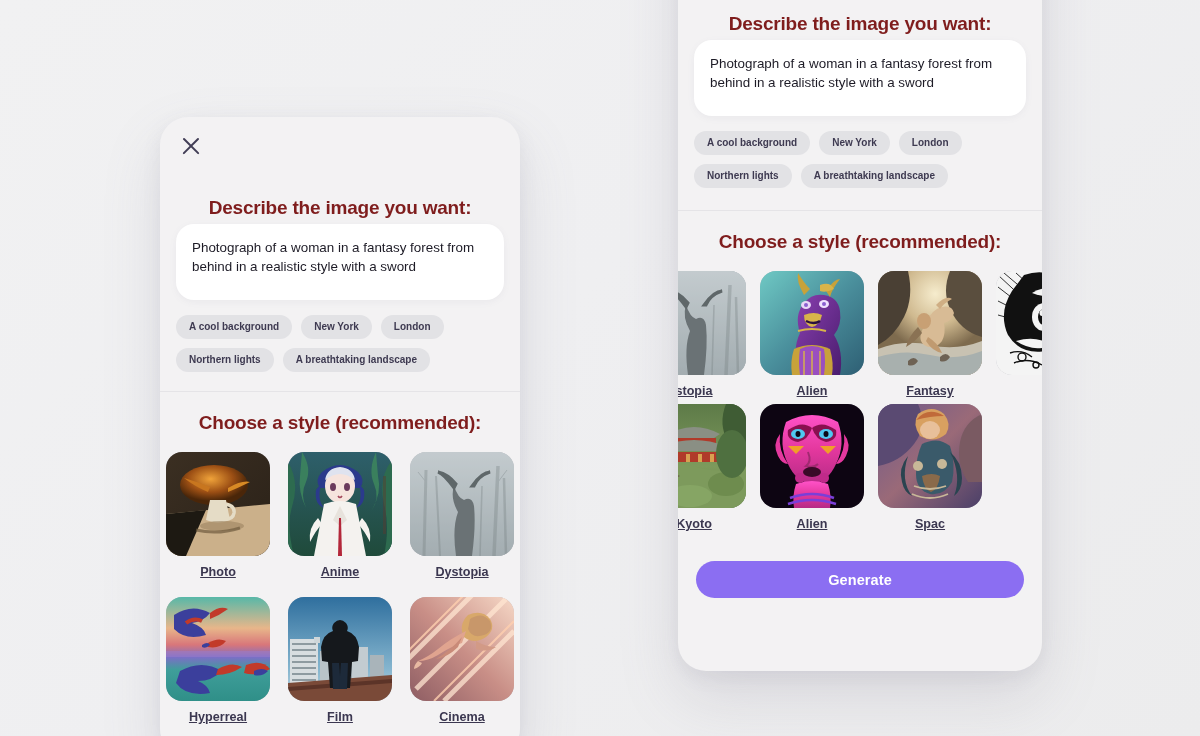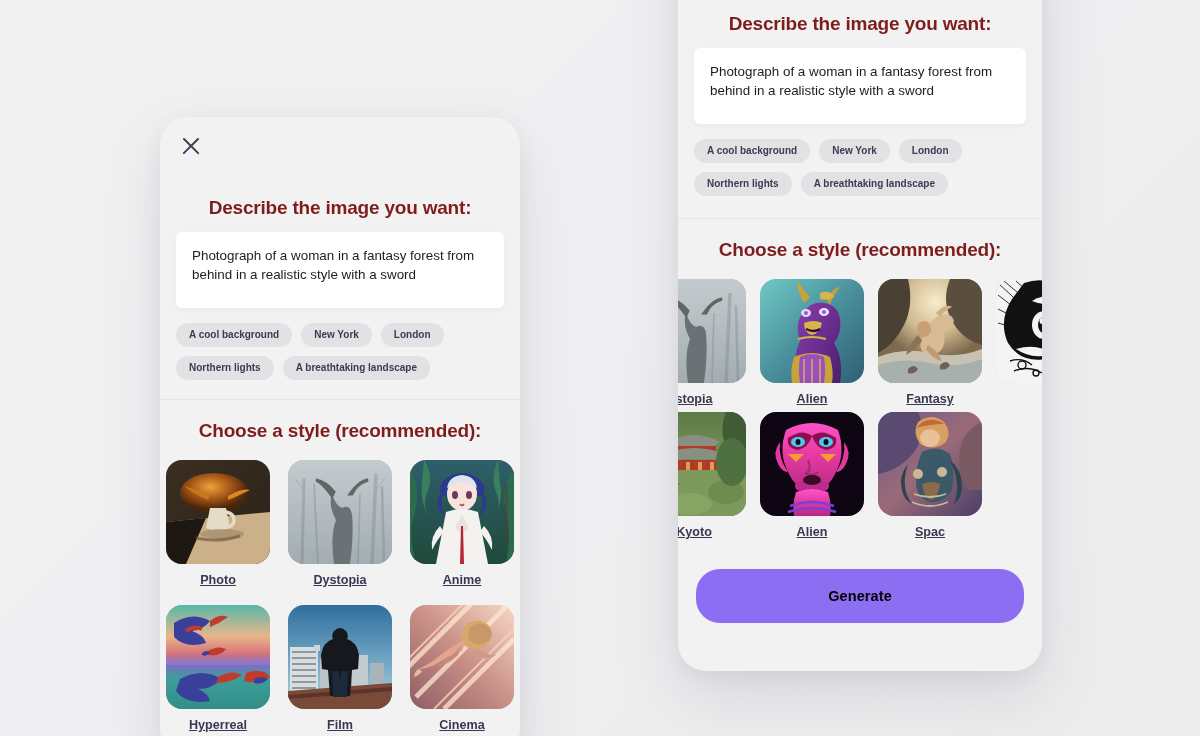--- a/index.html
+++ b/index.html
@@ -64,23 +64,23 @@
   .section-title {
     text-align: center;
     font-size: 19px; font-weight: 700;
     color: #7f1d1d;
     letter-spacing: -.2px;
   }
   .pl-title { margin-top: 20px; }
   .pr-title { margin-top: 0; }
 
   .prompt-box {
-    margin-top: 13px;
+    margin-top: 5px;
     background: #ffffff;
-    border-radius: 6px;
+    border-radius: 18px;
     min-height: 76px;
     padding: 15px 16px 14px 16px;
     box-shadow: 0 2px 7px rgba(120,118,140,.07);
     cursor: text;
   }
   .prompt-text {
     font-size: 13.4px;
     line-height: 1.39;
     color: #1d1b26;
     white-space: pre-line;
@@ -146,25 +146,25 @@
     font-weight: 600;
     color: #3b3750;
     white-space: nowrap;
     text-decoration: underline;
   }
 
   
   .generate-wrap { padding: 30px 18px 0 18px; }
   .generate-btn {
     width: 100%;
-    height: 54px;
+    height: 37px;
     border: none;
     border-radius: 24px;
     background: #8b6ef2;
-    color: #000000;
+    color: #ffffff;
     font-family: "Liberation Sans", sans-serif;
     font-size: 14.5px;
     font-weight: 700;
     letter-spacing: .1px;
     cursor: pointer;
   }
 </style>
 </head>
 <body>
 
@@ -219,47 +219,20 @@
               <ellipse cx="48" cy="33" rx="34" ry="20" fill="url(#phFl)"></ellipse>
               <path d="M42 40 q-14 -6 -24 -14 q14 4 26 9z" fill="#c8761f"></path>
               <path d="M62 36 q14 -8 22 -6 q-12 6 -22 10z" fill="#d88a25"></path>
               <path d="M44 48 h16 l4 20 q-12 5 -24 0z" fill="#e5dcc6"></path>
               <path d="M60 52 q9 2 8 9 q-1 6 -8 6" stroke="#e5dcc6" stroke-width="3.5" fill="none"></path>
               <ellipse cx="56" cy="74" rx="22" ry="5" fill="#9c8460" opacity=".6"></ellipse>
               <path d="M30 78 q22 5 44 -2" stroke="#6f5b3e" stroke-width="3" fill="none" opacity=".7"></path>
             </svg>
           </div>
           <div class="style-label">Photo</div>
-        </div>
-
-        <div class="style-cell">
-          <div class="thumb">
-            <svg viewBox="0 0 104 104">
-              <defs>
-                <linearGradient id="dyBg" x1="0" y1="0" x2="0" y2="1">
-                  <stop offset="0" stop-color="#c7cfd2"></stop>
-                    <stop offset="1" stop-color="#9aa5a9"></stop>
-                </linearGradient>
-              </defs>
-              <rect width="104" height="104" fill="url(#dyBg)"></rect>
-              <g opacity=".35" stroke="#5c6769" fill="none">
-                <path d="M14 104 L16 18" stroke-width="3"></path>
-                <path d="M30 104 L26 24" stroke-width="2"></path>
-                <path d="M84 104 L88 14" stroke-width="3.5"></path>
-                <path d="M96 104 L94 26" stroke-width="2.5"></path>
-                <path d="M70 104 L72 34" stroke-width="1.6"></path>
-                <path d="M16 30 l-8 -10 M88 30 l9 -12"></path>
-              </g>
-              <path d="M46 104 q-4 -28 2 -44 q-8 -14 -4 -26 q4 12 10 14 q8 -4 10 6 q2 20 -2 50z" fill="#4c5457"></path>
-              <path d="M44 36 q-10 -14 -16 -16 q10 2 18 12z" fill="#3c4446" stroke="#3c4446" stroke-width="3"></path>
-              <path d="M62 34 q10 -14 18 -14 q-12 4 -16 14z" fill="#3c4446" stroke="#3c4446" stroke-width="3"></path>
-              <rect width="104" height="104" fill="#b9c3c6" opacity=".28"></rect>
-            </svg>
-          </div>
-          <div class="style-label">Dystopia</div>
         </div>
 
         <div class="style-cell">
           <div class="thumb">
             <svg viewBox="0 0 104 104">
               <defs>
                 <linearGradient id="anBg" x1="0" y1="0" x2="0" y2="1">
                   <stop offset="0" stop-color="#2e5f6b"></stop>
                     <stop offset="1" stop-color="#1f4a3a"></stop>
                 </linearGradient>
@@ -285,20 +258,47 @@
               <rect x="95" y="24" width="3" height="58" fill="#5c3a2e" opacity=".45"></rect>
             </svg>
           </div>
           <div class="style-label">Anime</div>
         </div>
 
         <div class="style-cell">
           <div class="thumb">
             <svg viewBox="0 0 104 104">
               <defs>
+                <linearGradient id="dyBg" x1="0" y1="0" x2="0" y2="1">
+                  <stop offset="0" stop-color="#c7cfd2"></stop>
+                    <stop offset="1" stop-color="#9aa5a9"></stop>
+                </linearGradient>
+              </defs>
+              <rect width="104" height="104" fill="url(#dyBg)"></rect>
+              <g opacity=".35" stroke="#5c6769" fill="none">
+                <path d="M14 104 L16 18" stroke-width="3"></path>
+                <path d="M30 104 L26 24" stroke-width="2"></path>
+                <path d="M84 104 L88 14" stroke-width="3.5"></path>
+                <path d="M96 104 L94 26" stroke-width="2.5"></path>
+                <path d="M70 104 L72 34" stroke-width="1.6"></path>
+                <path d="M16 30 l-8 -10 M88 30 l9 -12"></path>
+              </g>
+              <path d="M46 104 q-4 -28 2 -44 q-8 -14 -4 -26 q4 12 10 14 q8 -4 10 6 q2 20 -2 50z" fill="#4c5457"></path>
+              <path d="M44 36 q-10 -14 -16 -16 q10 2 18 12z" fill="#3c4446" stroke="#3c4446" stroke-width="3"></path>
+              <path d="M62 34 q10 -14 18 -14 q-12 4 -16 14z" fill="#3c4446" stroke="#3c4446" stroke-width="3"></path>
+              <rect width="104" height="104" fill="#b9c3c6" opacity=".28"></rect>
+            </svg>
+          </div>
+          <div class="style-label">Dystopia</div>
+        </div>
+
+        <div class="style-cell">
+          <div class="thumb">
+            <svg viewBox="0 0 104 104">
+              <defs>
                 <linearGradient id="hyBg" x1="0" y1="0" x2="0" y2="1">
                   <stop offset="0" stop-color="#57b8a8"></stop>
                     <stop offset=".30" stop-color="#e8b68a"></stop>
                   <stop offset=".46" stop-color="#d8767a"></stop>
                     <stop offset=".58" stop-color="#7b6fc6"></stop>
                   <stop offset=".70" stop-color="#3f9e9a"></stop>
                     <stop offset="1" stop-color="#2f8f88"></stop>
                 </linearGradient>
               </defs>
               <rect width="104" height="104" fill="url(#hyBg)"></rect>

